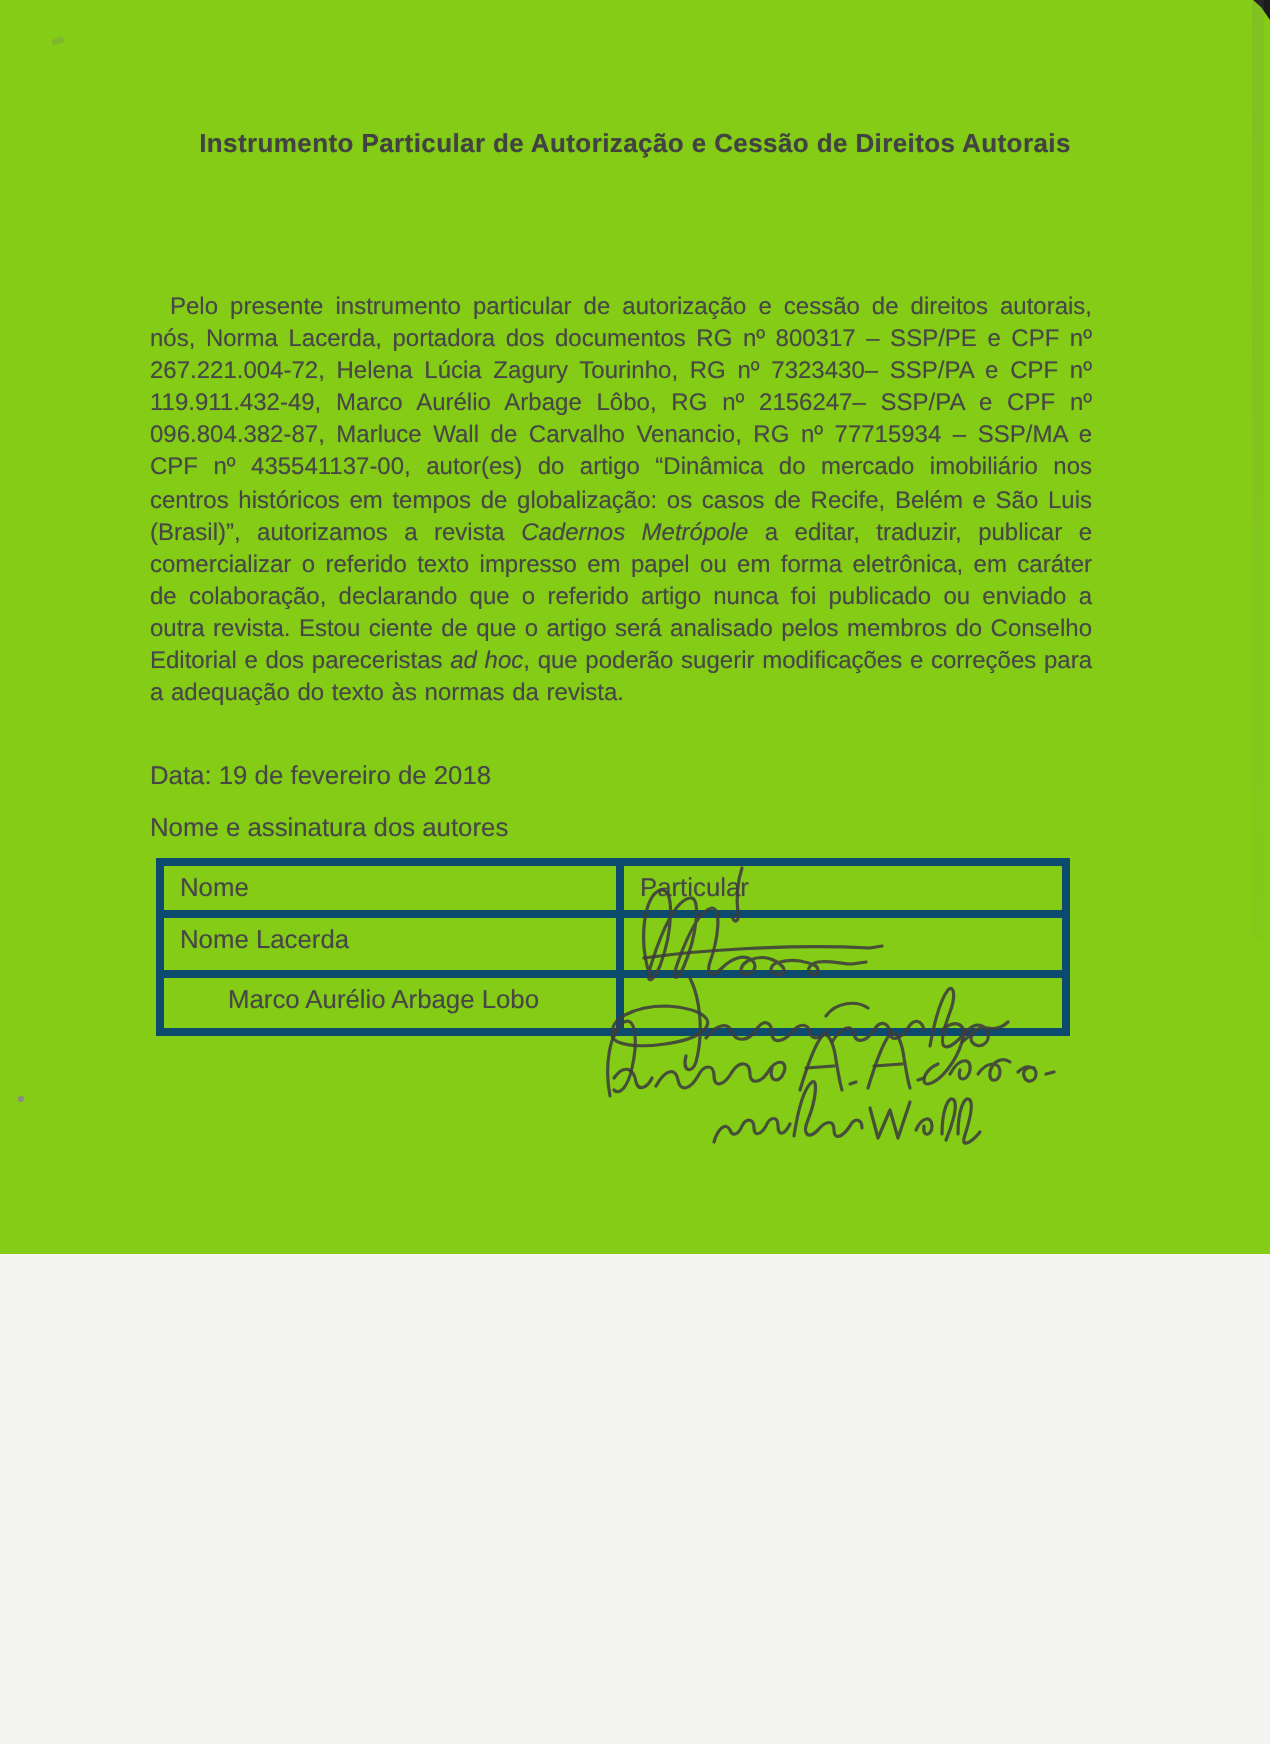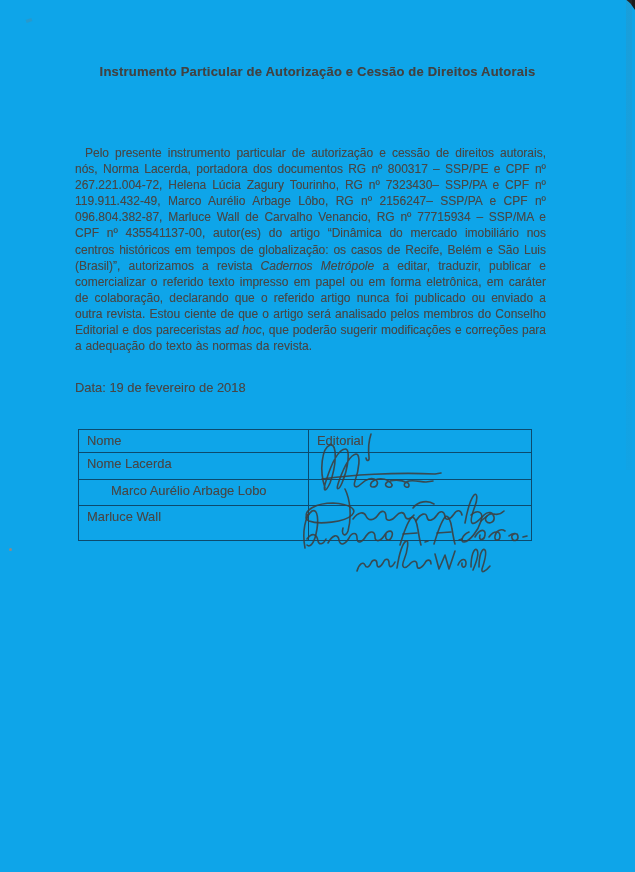--- a/index.html
+++ b/index.html
@@ -3,22 +3,22 @@
 <meta charset="utf-8">
 <style>
   html, body { margin: 0; padding: 0; }
   body {
     width: 635px; height: 872px;
     background: #f4f4f2;
     font-family: "Liberation Sans", sans-serif;
   }
   .page {
     position: relative;
-    width: 635px; height: 872px;
-    background: #0ea5e9;
+    width: 635px; height: 627px;
+    background: #84cc16;
     overflow: hidden;
     color: #454545;
   }
   
   .artifact-corner {
     position: absolute; top: 0; right: 0;
     width: 10px; height: 10px;
     background: #1c1c1c;
     clip-path: polygon(15% 0, 100% 0, 100% 100%, 55% 35%);
   }
@@ -67,21 +67,21 @@
     text-shadow: 0 0 0.4px rgba(70,70,70,0.4);
   }
   table.sig-table {
     position: absolute; left: 78px; top: 429px;
     width: 453px;
     border-collapse: collapse;
     table-layout: fixed;
     font-size: 12.9px; color: #474747;
   }
   table.sig-table td {
-    border: 1px solid #0c4a6e;
+    border: 4px solid #0c4a6e;
     vertical-align: top;
     padding: 3px 0 0 8px;
     text-shadow: 0 0 0.4px rgba(70,70,70,0.4);
     overflow: hidden;
   }
   table.sig-table col.c-name { width: 230px; }
   table.sig-table col.c-sig  { width: 223px; }
   tr.r-head td { height: 19px; }
   tr.r-1 td { height: 23px; }
   tr.r-2 td { height: 23px; }
@@ -109,41 +109,38 @@
   <div class="artifact-edge"></div>
   <div class="artifact-dot"></div>
   <div class="artifact-smudge"></div>
 
   <h1 class="doc-title">Instrumento Particular de Autorização e Cessão de Direitos Autorais</h1>
 
   <p class="body-par"><span>Pelo presente instrumento particular de autorização e cessão de direitos autorais, nós, Norma Lacerda, portadora dos documentos RG nº 800317 – SSP/PE e CPF nº 267.221.004-72, Helena Lúcia Zagury Tourinho, RG nº 7323430– SSP/PA e CPF nº 119.911.432-49, Marco Aurélio Arbage Lôbo, RG nº 2156247– SSP/PA e CPF nº 096.804.382-87, Marluce Wall de Carvalho Venancio, RG nº 77715934 – SSP/MA e CPF nº 435541137-00, autor(es) do artigo “Dinâmica do mercado imobiliário nos centros históricos em tempos de globalização: os casos de Recife, Belém e São Luis (Brasil)”, autorizamos a revista </span><em>Cadernos Metrópole</em><span> a editar, traduzir, publicar e comercializar o referido texto impresso em papel ou em forma eletrônica, em caráter de colaboração, declarando que o referido artigo nunca foi publicado ou enviado a outra revista. Estou ciente de que o artigo será analisado pelos membros do Conselho Editorial e dos pareceristas </span><em>ad hoc</em><span>, que poderão sugerir modificações e correções para a adequação do texto às normas da revista.</span></p>
 
   <div class="date-line">Data: 19 de fevereiro de 2018</div>
 
+  <div class="table-caption">Nome e assinatura dos autores</div>
 
   <table class="sig-table">
     <colgroup>
         <col class="c-name">
         <col class="c-sig">
       </colgroup>
     <tbody>
         <tr class="r-head">
       <td>Nome</td>
-      <td>Editorial</td>
+      <td>Particular</td>
     </tr>
     <tr class="r-1">
       <td>Nome Lacerda</td>
       <td></td>
     </tr>
     <tr class="r-3">
       <td>Marco Aurélio Arbage Lobo</td>
-      <td></td>
-    </tr>
-    <tr class="r-4">
-      <td>Marluce Wall</td>
       <td></td>
     </tr>
   </tbody>
     </table>
 
   <svg class="signatures-overlay" width="250" height="170" viewBox="0 0 250 170" xmlns="http://www.w3.org/2000/svg">
     <g>
       <path d="M76,10 C74,16 73,24 74,33 C74.5,37 72,38 71,34"></path>
       <path d="M30,64 C24,46 27,24 35,21 C43,19 41,43 35,59 C31,68 27,69 31,57 C36,41 43,26 50,25 C56,24 53,45 47,59 C44,66 40,68 44,57 C49,43 55,31 61,30 C66,30 64,46 60,57 C58,63 61,65 66,60 C71,55 77,53 81,56 C84,59 82,63 78,63 C74,63 75,58 80,56 C87,53 93,56 96,59 C98,61 97,64 93,63 C89,62 90,58 95,57 C102,55 109,57 113,59 C115,61 114,64 111,63 C108,62 109,58 114,57 C120,56 126,58 131,58 L138,57"></path>
       <path d="M27,55 C55,51 100,48 140,50 L146,49"></path>

